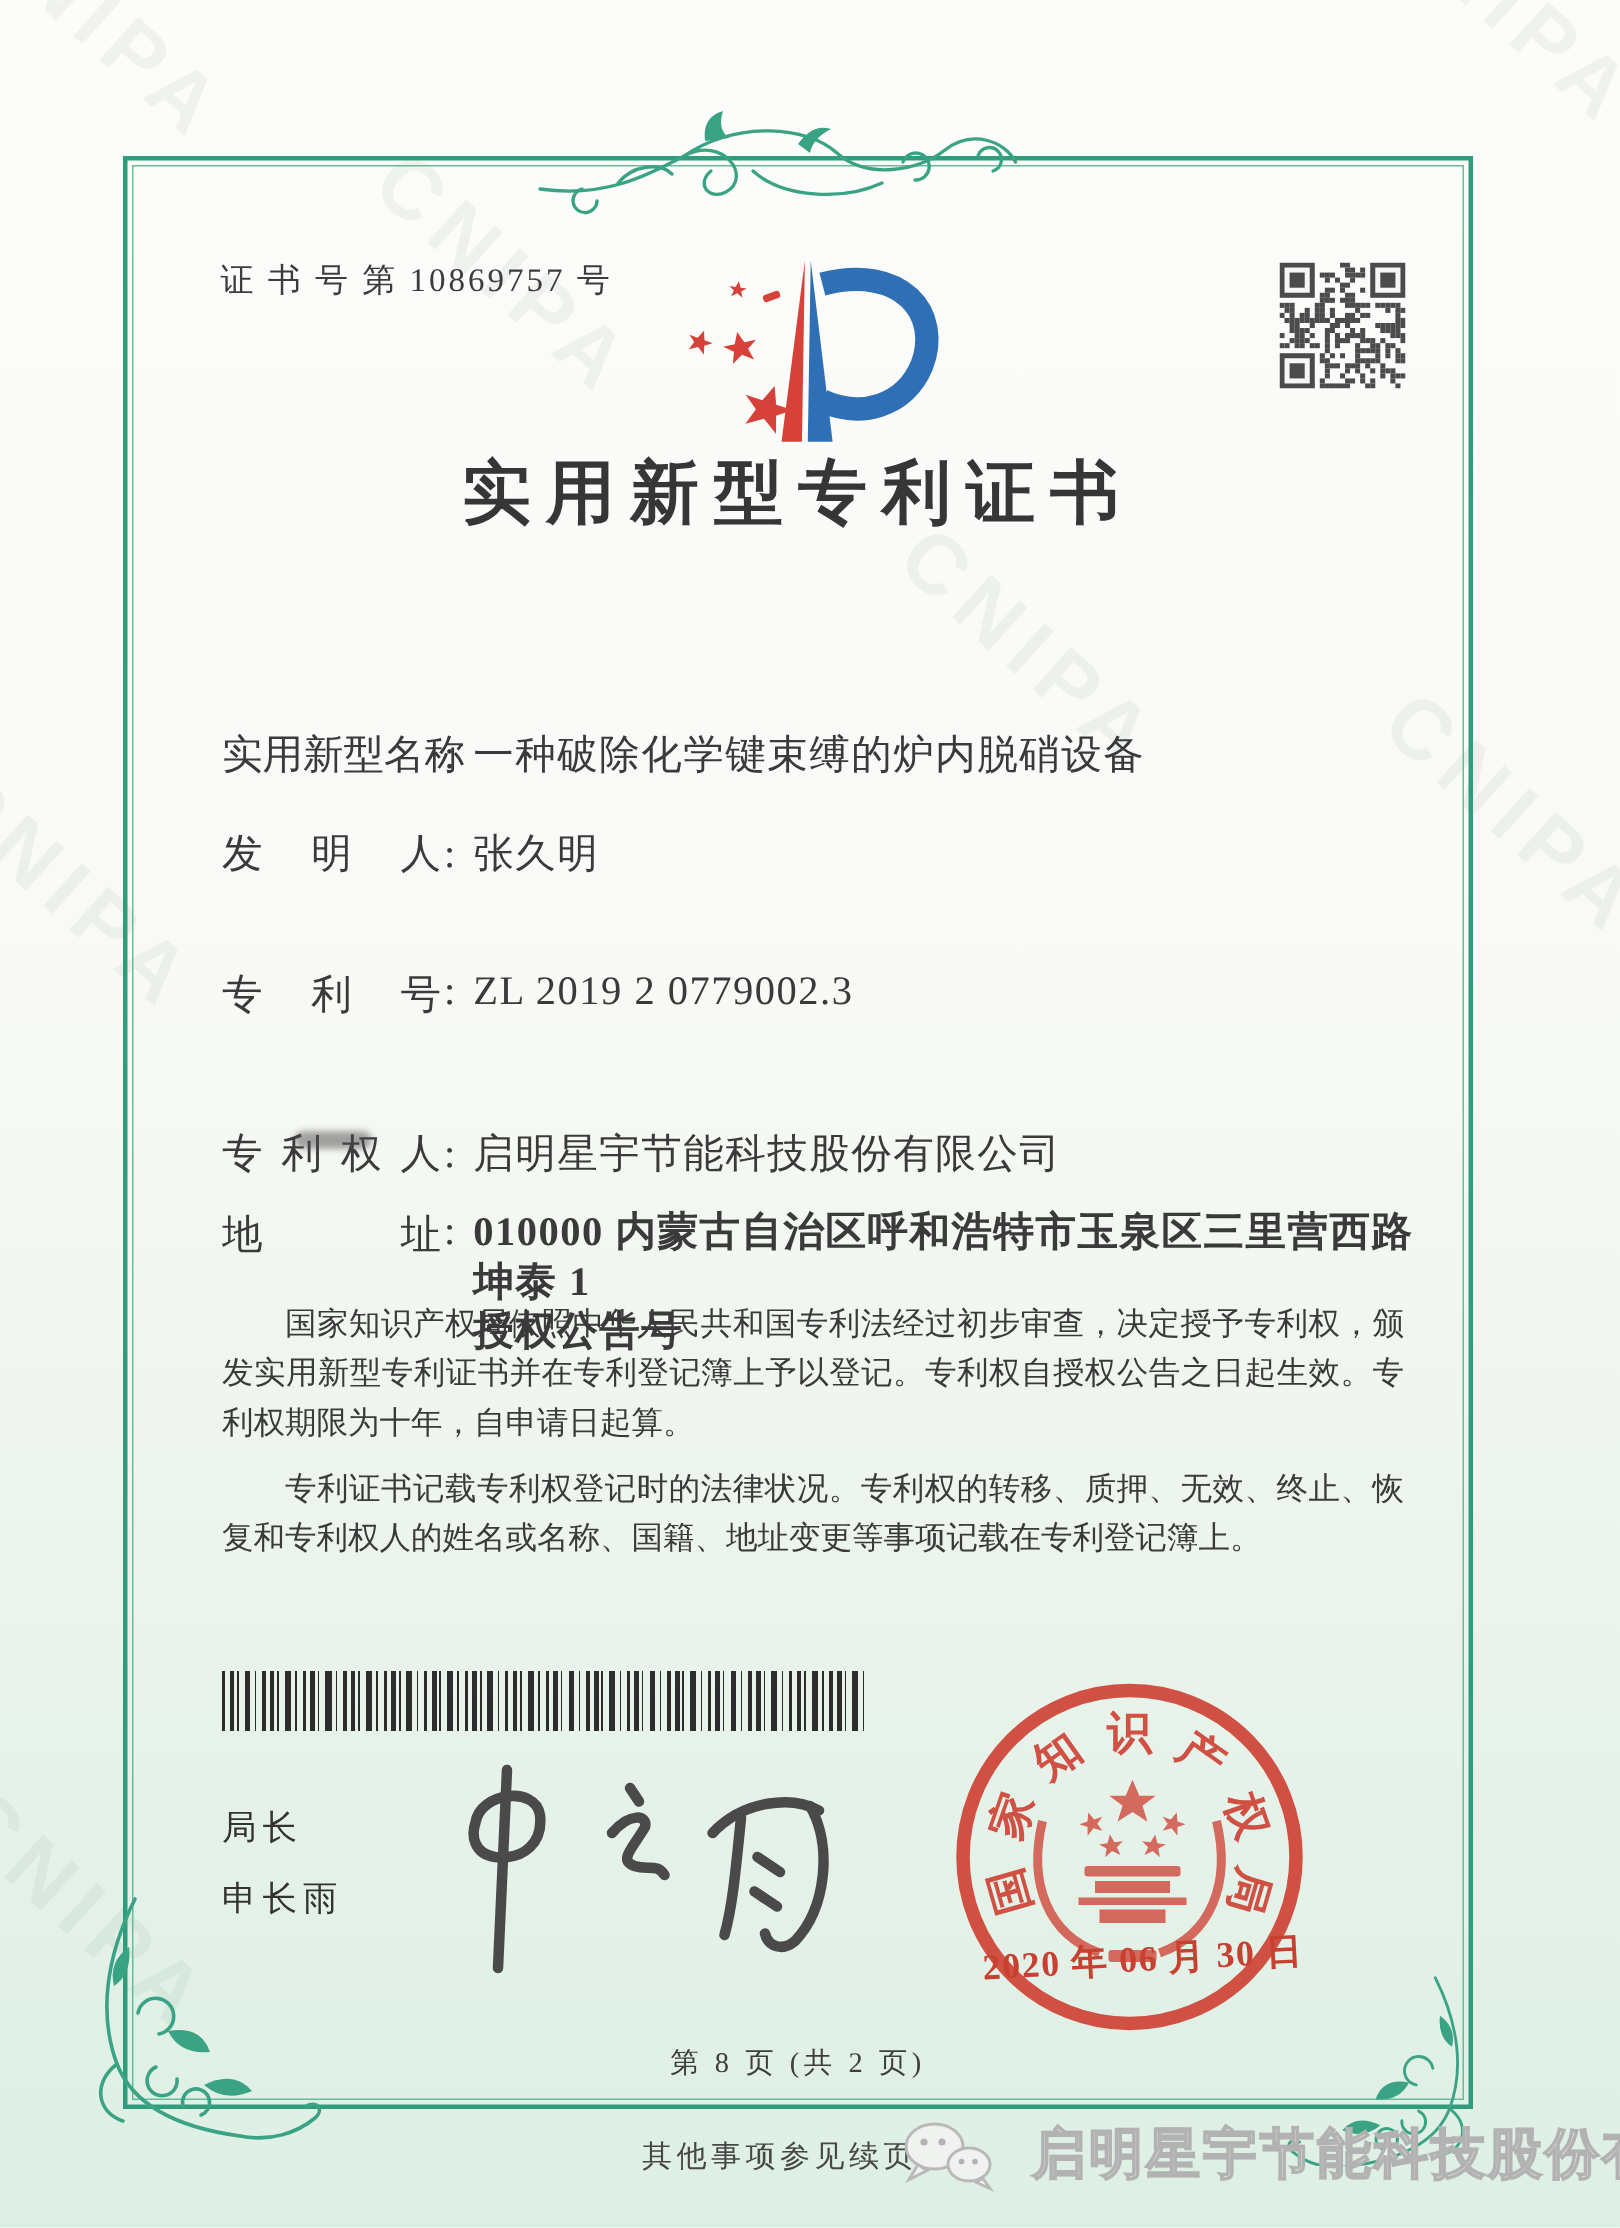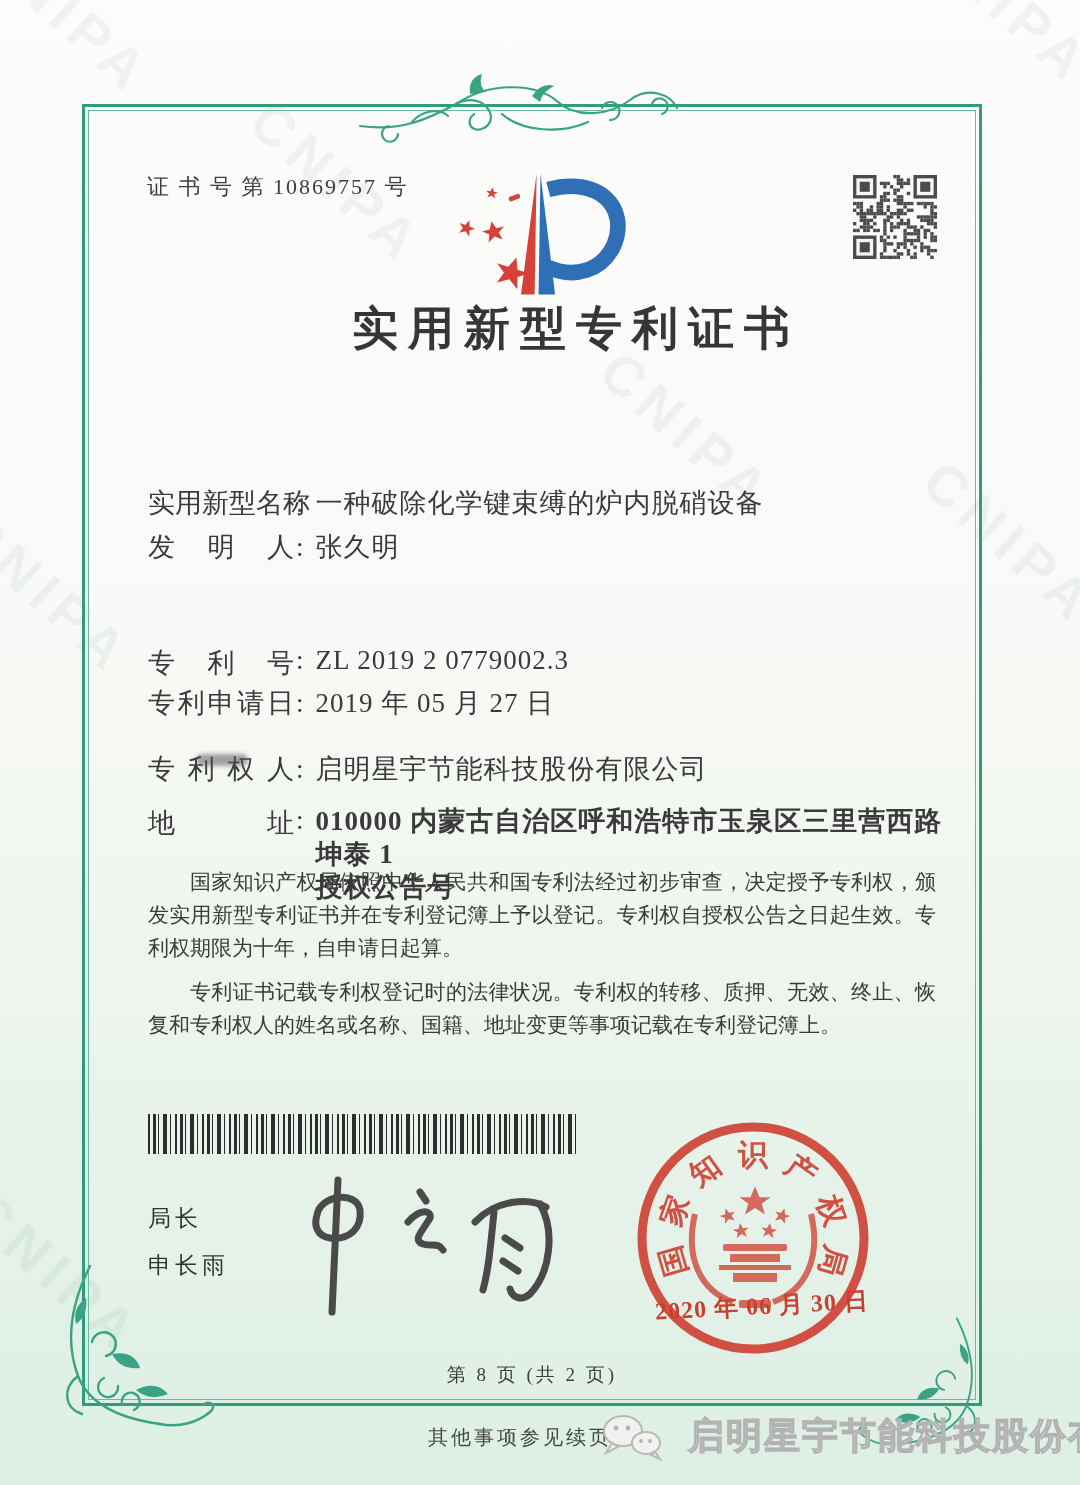--- a/index.html
+++ b/index.html
@@ -23,21 +23,21 @@
     position:absolute;font-family:"Liberation Sans","DejaVu Sans",sans-serif;
     font-weight:700;font-size:56px;letter-spacing:8px;color:#6f8f80;
     opacity:.085;transform:rotate(42deg);white-space:nowrap;pointer-events:none;
   }
   
   .orn{position:absolute;color:#3aa383;}
   
   .cert-no{position:absolute;left:135px;top:172px;font-size:22px;color:#3c3c3c;letter-spacing:2px;margin-left:12px;}
   .title{
     position:absolute;left:82px;top:298px;width:900px;text-align:center;
-    font-size:46px;font-weight:700;letter-spacing:10px;color:#363636;padding-left:44px;
+    font-size:46px;font-weight:700;letter-spacing:10px;color:#363636;
   }
   .row{position:absolute;left:148px;font-size:27px;color:#3a3a3a;white-space:nowrap;margin-top:48px;}
   .flabel{display:inline-block;width:146px;text-align:justify;text-align-last:justify;vertical-align:top;}
   .colon{display:inline-block;margin:0 12px 0 2px;}
   .fvalue{letter-spacing:1px;}
   .addr{display:inline-block;white-space:normal;width:640px;line-height:33px;vertical-align:top;font-weight:bold;}
   .grant2{position:absolute;left:372px;top:0;}
   .paras{position:absolute;left:148px;top:866px;width:788px;font-size:21px;line-height:33px;color:#3a3a3a;text-align:justify;}
   .paras p{margin:0 0 11px 0;text-indent:2em;}
   
@@ -362,28 +362,25 @@
         <rect x="4" y="76" width="20" height="20" fill="#f6f7f4"></rect>
         <rect x="8" y="80" width="12" height="12"></rect>
       </g>
     </svg>
 
   <div class="title">实用新型专利证书</div>
 
   <div class="row" style="top:437px">
     <span class="flabel">实用新型名称</span><span class="colon">:</span><span class="fvalue">一种破除化学键束缚的炉内脱硝设备</span>
   </div>
-  <div class="row" style="top:481px">
+  <div class="row" style="top:503px">
     <span class="flabel">发明人</span><span class="colon">:</span><span class="fvalue">张久明</span>
   </div>
   <div class="row" style="top:597px">
     <span class="flabel">专利号</span><span class="colon">:</span><span class="fvalue">ZL 2019 2 0779002.3</span>
-  </div>
-  <div class="row" style="top:637px">
-    <span class="flabel">专利申请日</span><span class="colon">:</span><span class="fvalue">2019 年 05 月 27 日</span>
   </div>
   <div class="row" style="top:703px">
     <span class="flabel">专利权人</span><span class="colon">:</span><span class="fvalue">启明星宇节能科技股份有限公司</span>
   </div>
   <div class="row" style="top:757px">
     <span class="flabel">地址</span><span class="colon">:</span><span class="fvalue addr"><span>010000  内蒙古自治区呼和浩特市玉泉区三里营西路坤泰 1</span><br><span>授权公告号</span></span>
   </div>
 
   <div class="smudge"></div>
 

